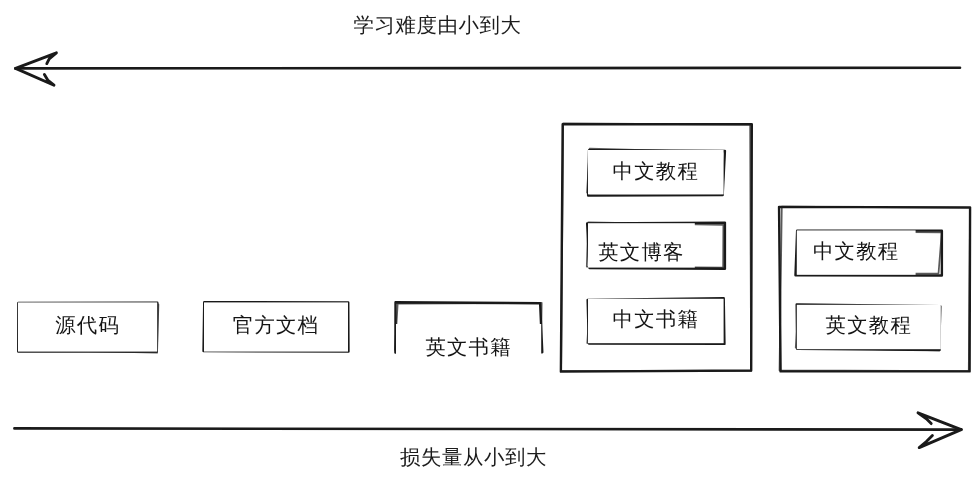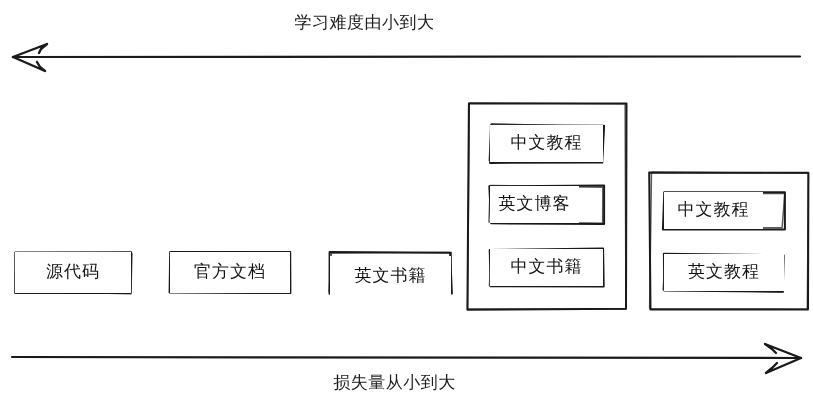--- a/index.html
+++ b/index.html
@@ -128,29 +128,29 @@
 <div class="axis-label" id="top-axis-label">学习难度由小到大</div>
 
 <div class="axis-label" id="bottom-axis-label">损失量从小到大</div>
 
 <div class="node" style="left:15px;top:252px;width:116px;height:41px;align-items:center;">
   <span class="node-text">源代码</span>
 </div>
 <div class="node" style="left:170px;top:252px;width:120px;height:41px;text-align:center;">
   <span class="node-text">官方文档</span>
 </div>
-<div class="node" style="left:330px;top:256px;width:121px;height:41px;align-items:center;">
+<div class="node" style="left:330px;top:270px;width:121px;height:41px;align-items:center;">
   <span class="node-text">英文书籍</span>
 </div>
 
 <div class="group" style="left:468px;top:103px;width:158px;height:206px;">
   <div class="node" style="left:22px;top:22px;width:113px;height:37px;">
     <span class="node-text">中文教程</span>
   </div>
-  <div class="node" style="left:22px;top:83px;width:89px;height:37px;">
+  <div class="node" style="left:22px;top:83px;width:89px;height:37px;align-items:flex-end;">
     <span class="node-text">英文博客</span>
   </div>
   <div class="node" style="left:22px;top:146px;width:113px;height:37px;">
     <span class="node-text">中文书籍</span>
   </div>
 </div>
 
 <div class="group" style="left:650px;top:172px;width:158px;height:137px;">
   <div class="node" style="left:14px;top:20px;width:99px;height:37px;">
     <span class="node-text">中文教程</span>

